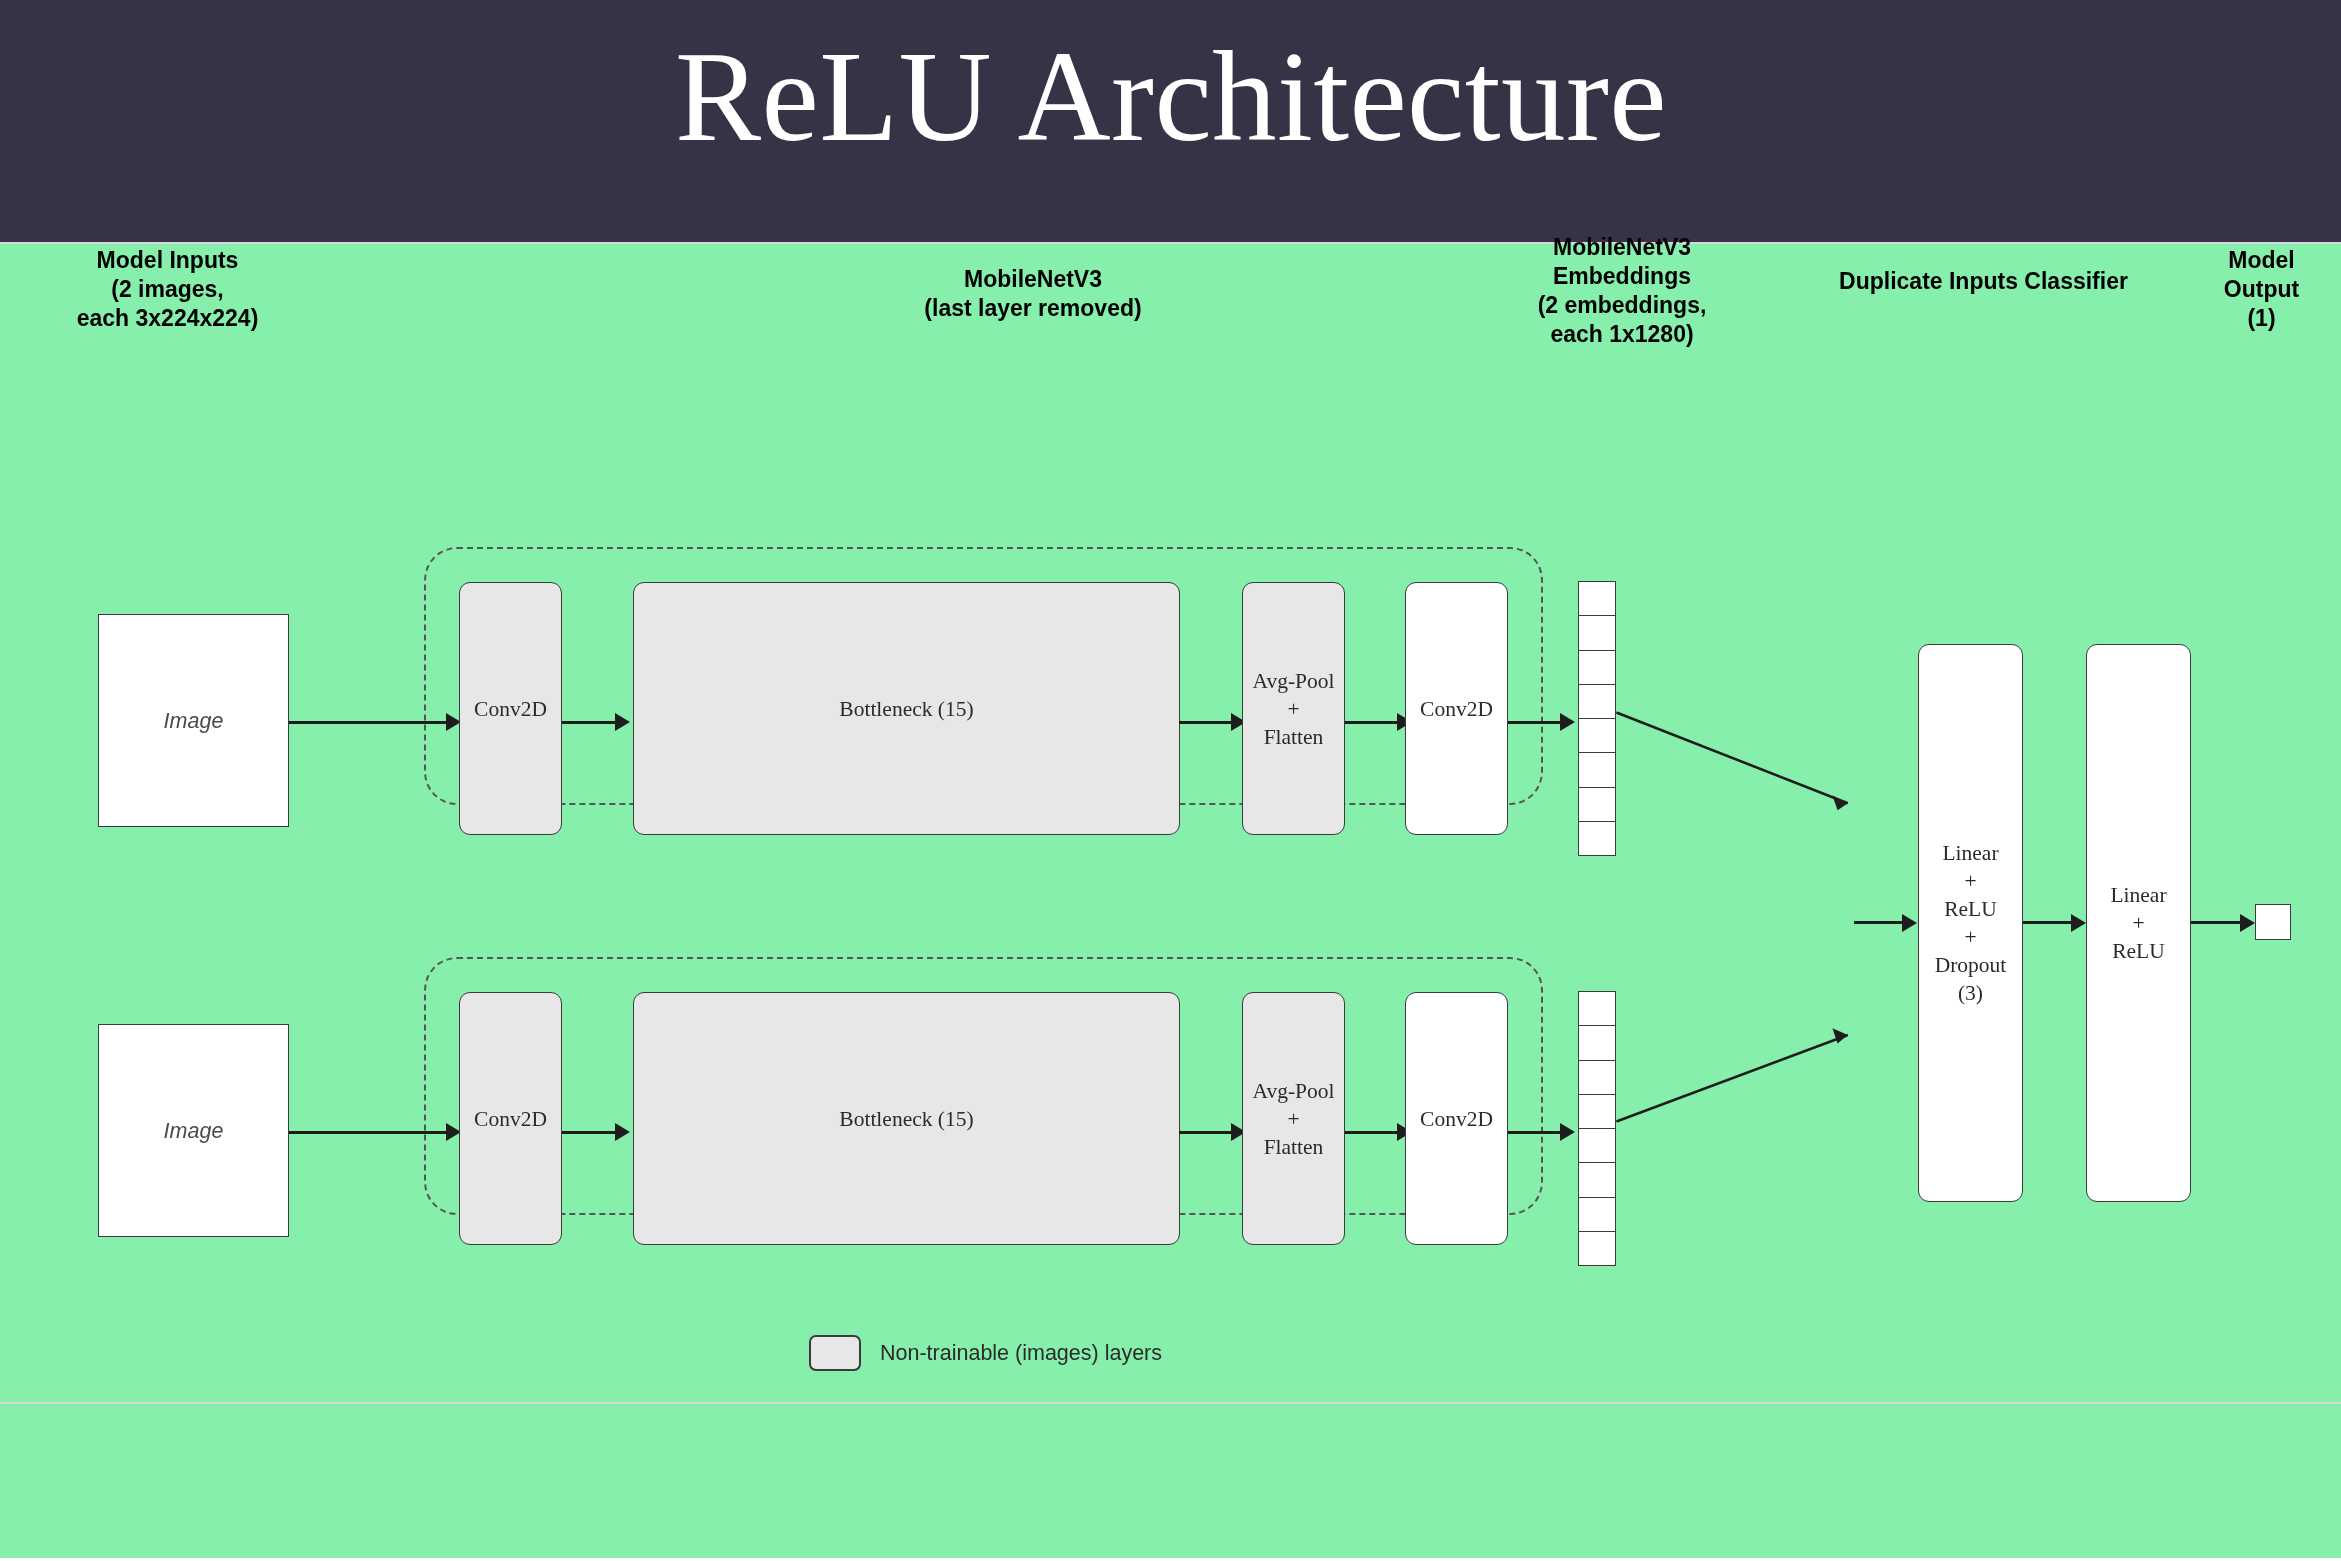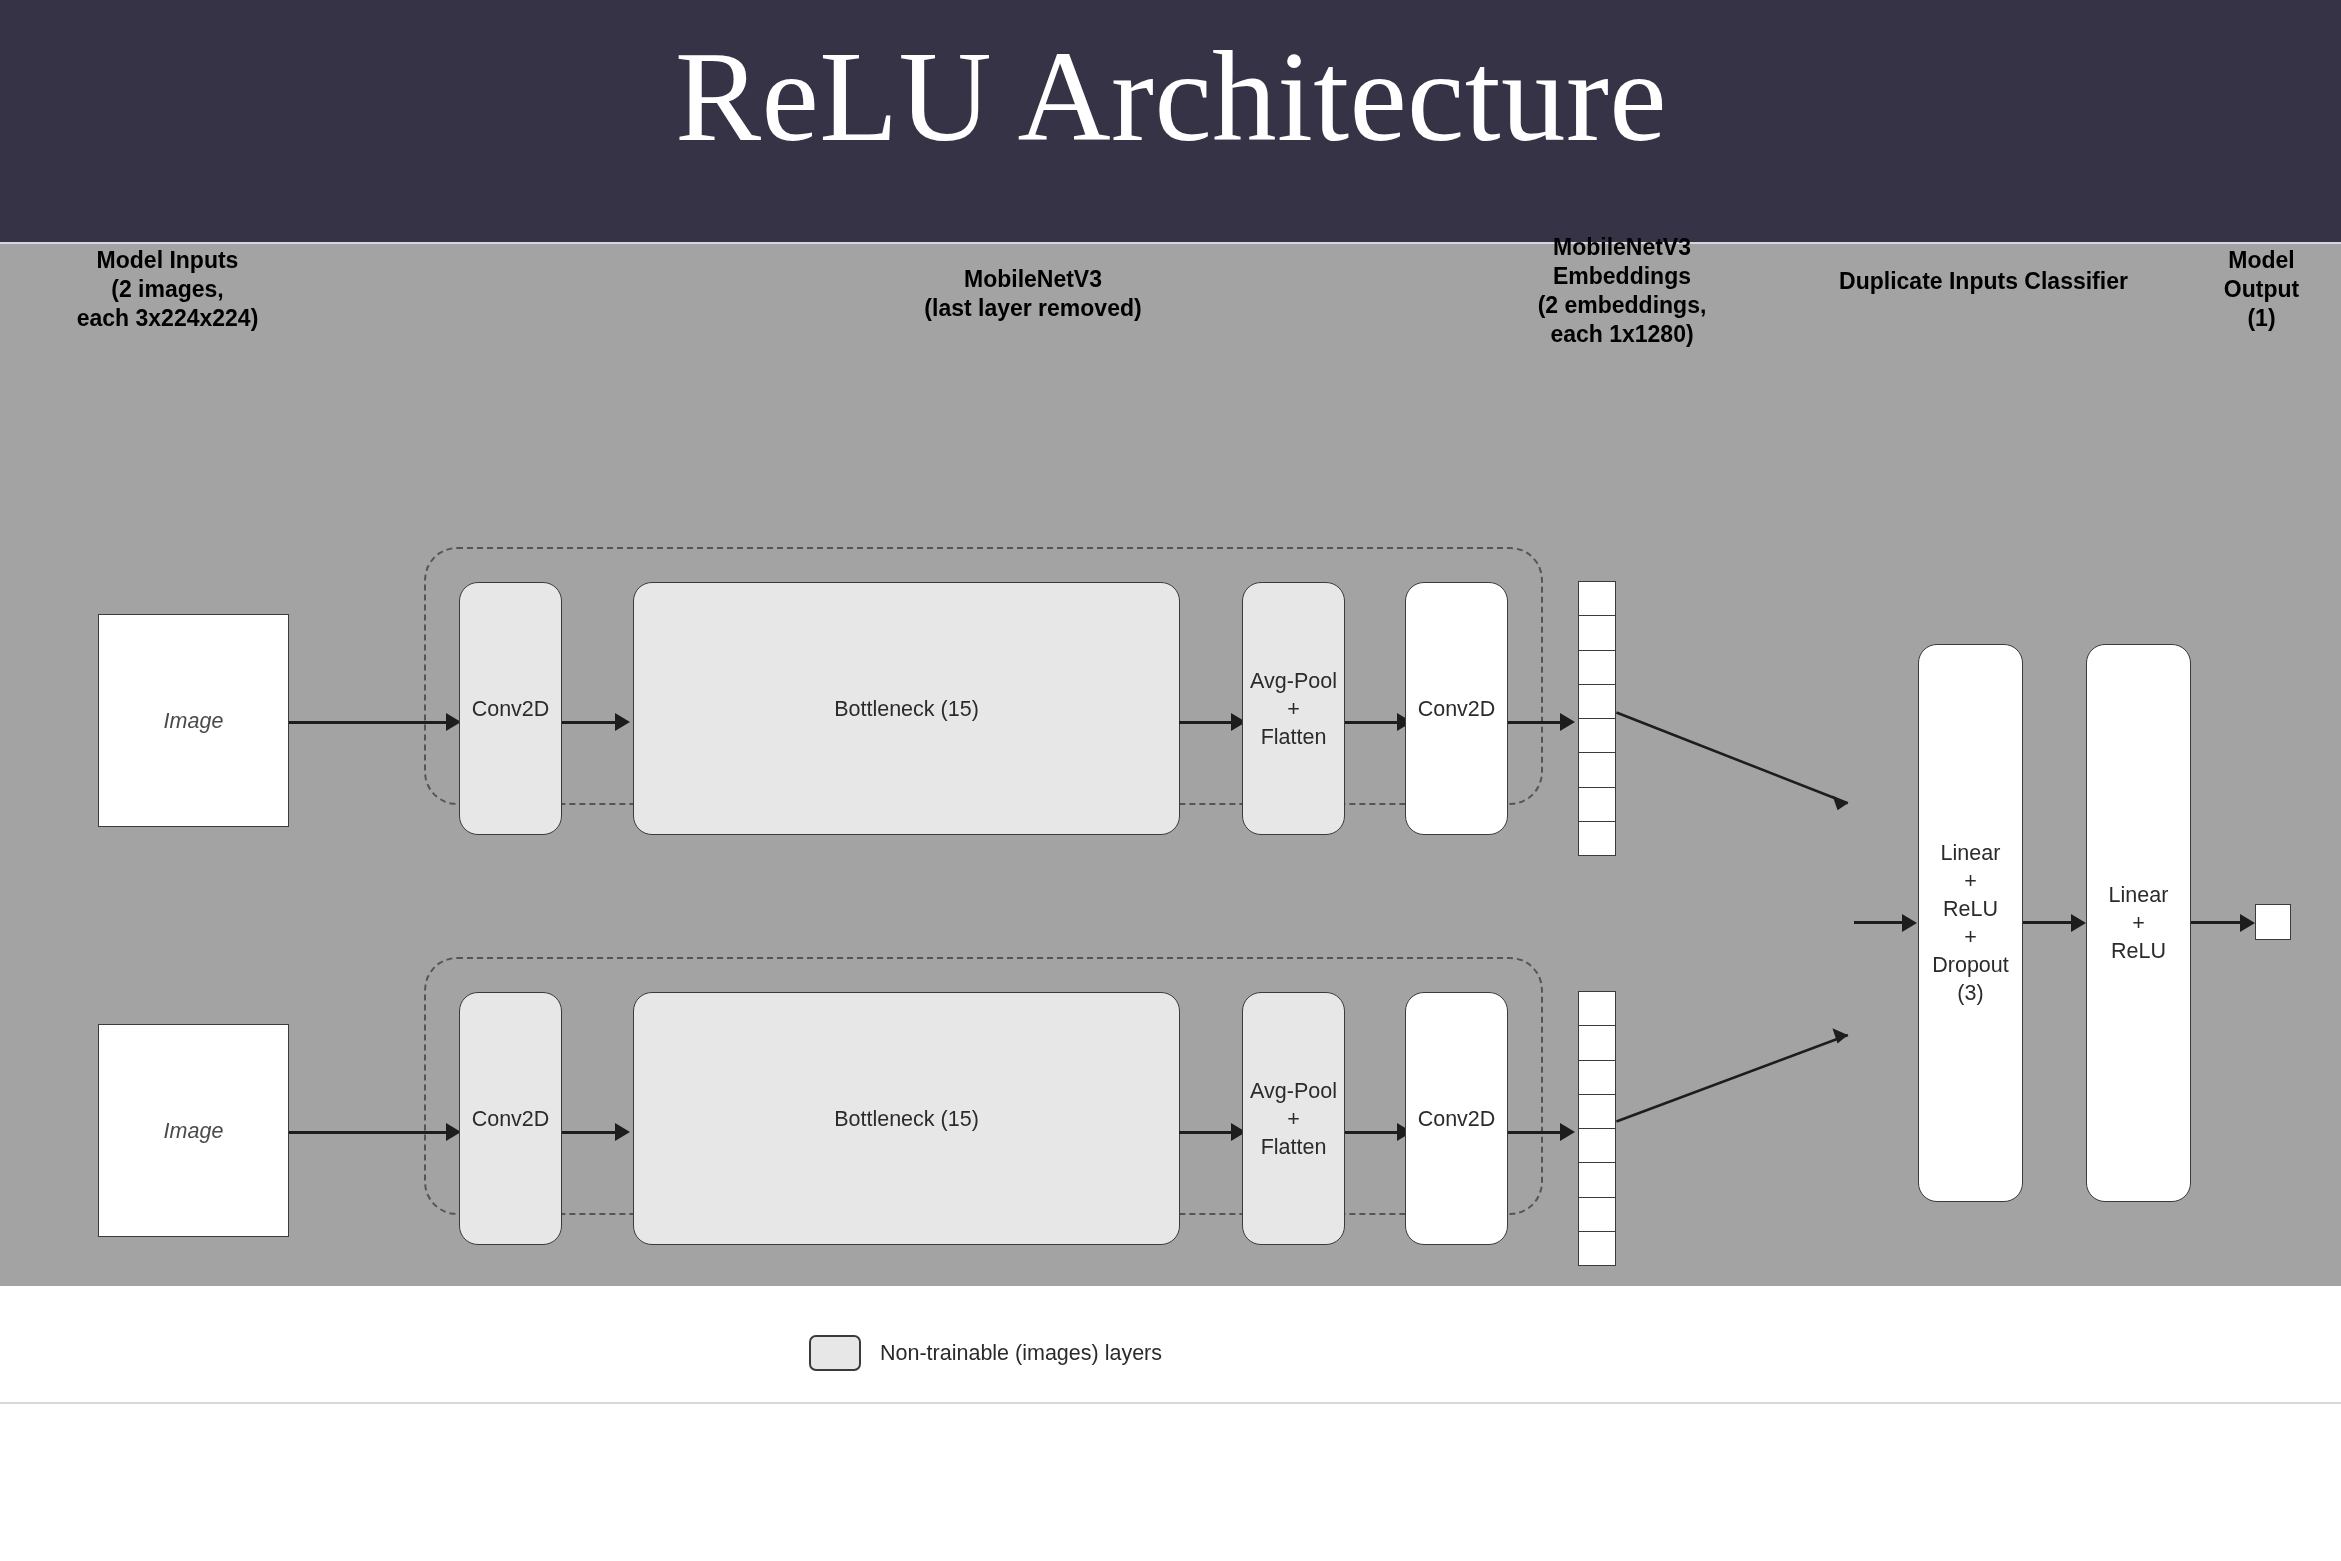--- a/index.html
+++ b/index.html
@@ -42,22 +42,22 @@
     width: 2342px;
     height: 1.7px;
     background: #d6d6dd;
   }
 
   
   #diagram {
     position: absolute;
     left: 0; top: 244px;
     width: 2342px;
-    height: 1042px;
-    background: #a3a3a3;
+    height: 1314px;
+    background: #86efac;
   }
   #bottom-divider {
     position: absolute;
     left: 0; top: 1158px;
     width: 2342px;
     height: 1.7px;
     background: #d9d9d9;
   }
 
   
@@ -81,21 +81,21 @@
     display: flex;
     align-items: center;
     justify-content: center;
     text-align: center;
     color: #2b2b2b;
     font-family: "Liberation Sans", sans-serif;
     font-size: 21.5px;
     line-height: 28px;
     white-space: pre-line;
   }
-  .block.rounded { border-radius: 19px; }
+  .block.rounded { border-radius: 11px; font-family: Liberation Serif, serif; }
   .block.frozen  { background: #e7e7e7; }
   .block.square  { border-radius: 0; text-align: right; }
   .block.italic  { font-style: italic; color: #4a4a4a; }
 
   
   .group-dashed {
     position: absolute;
     box-sizing: border-box;
     border: 2.6px dashed #555555;
     border-radius: 33px;

